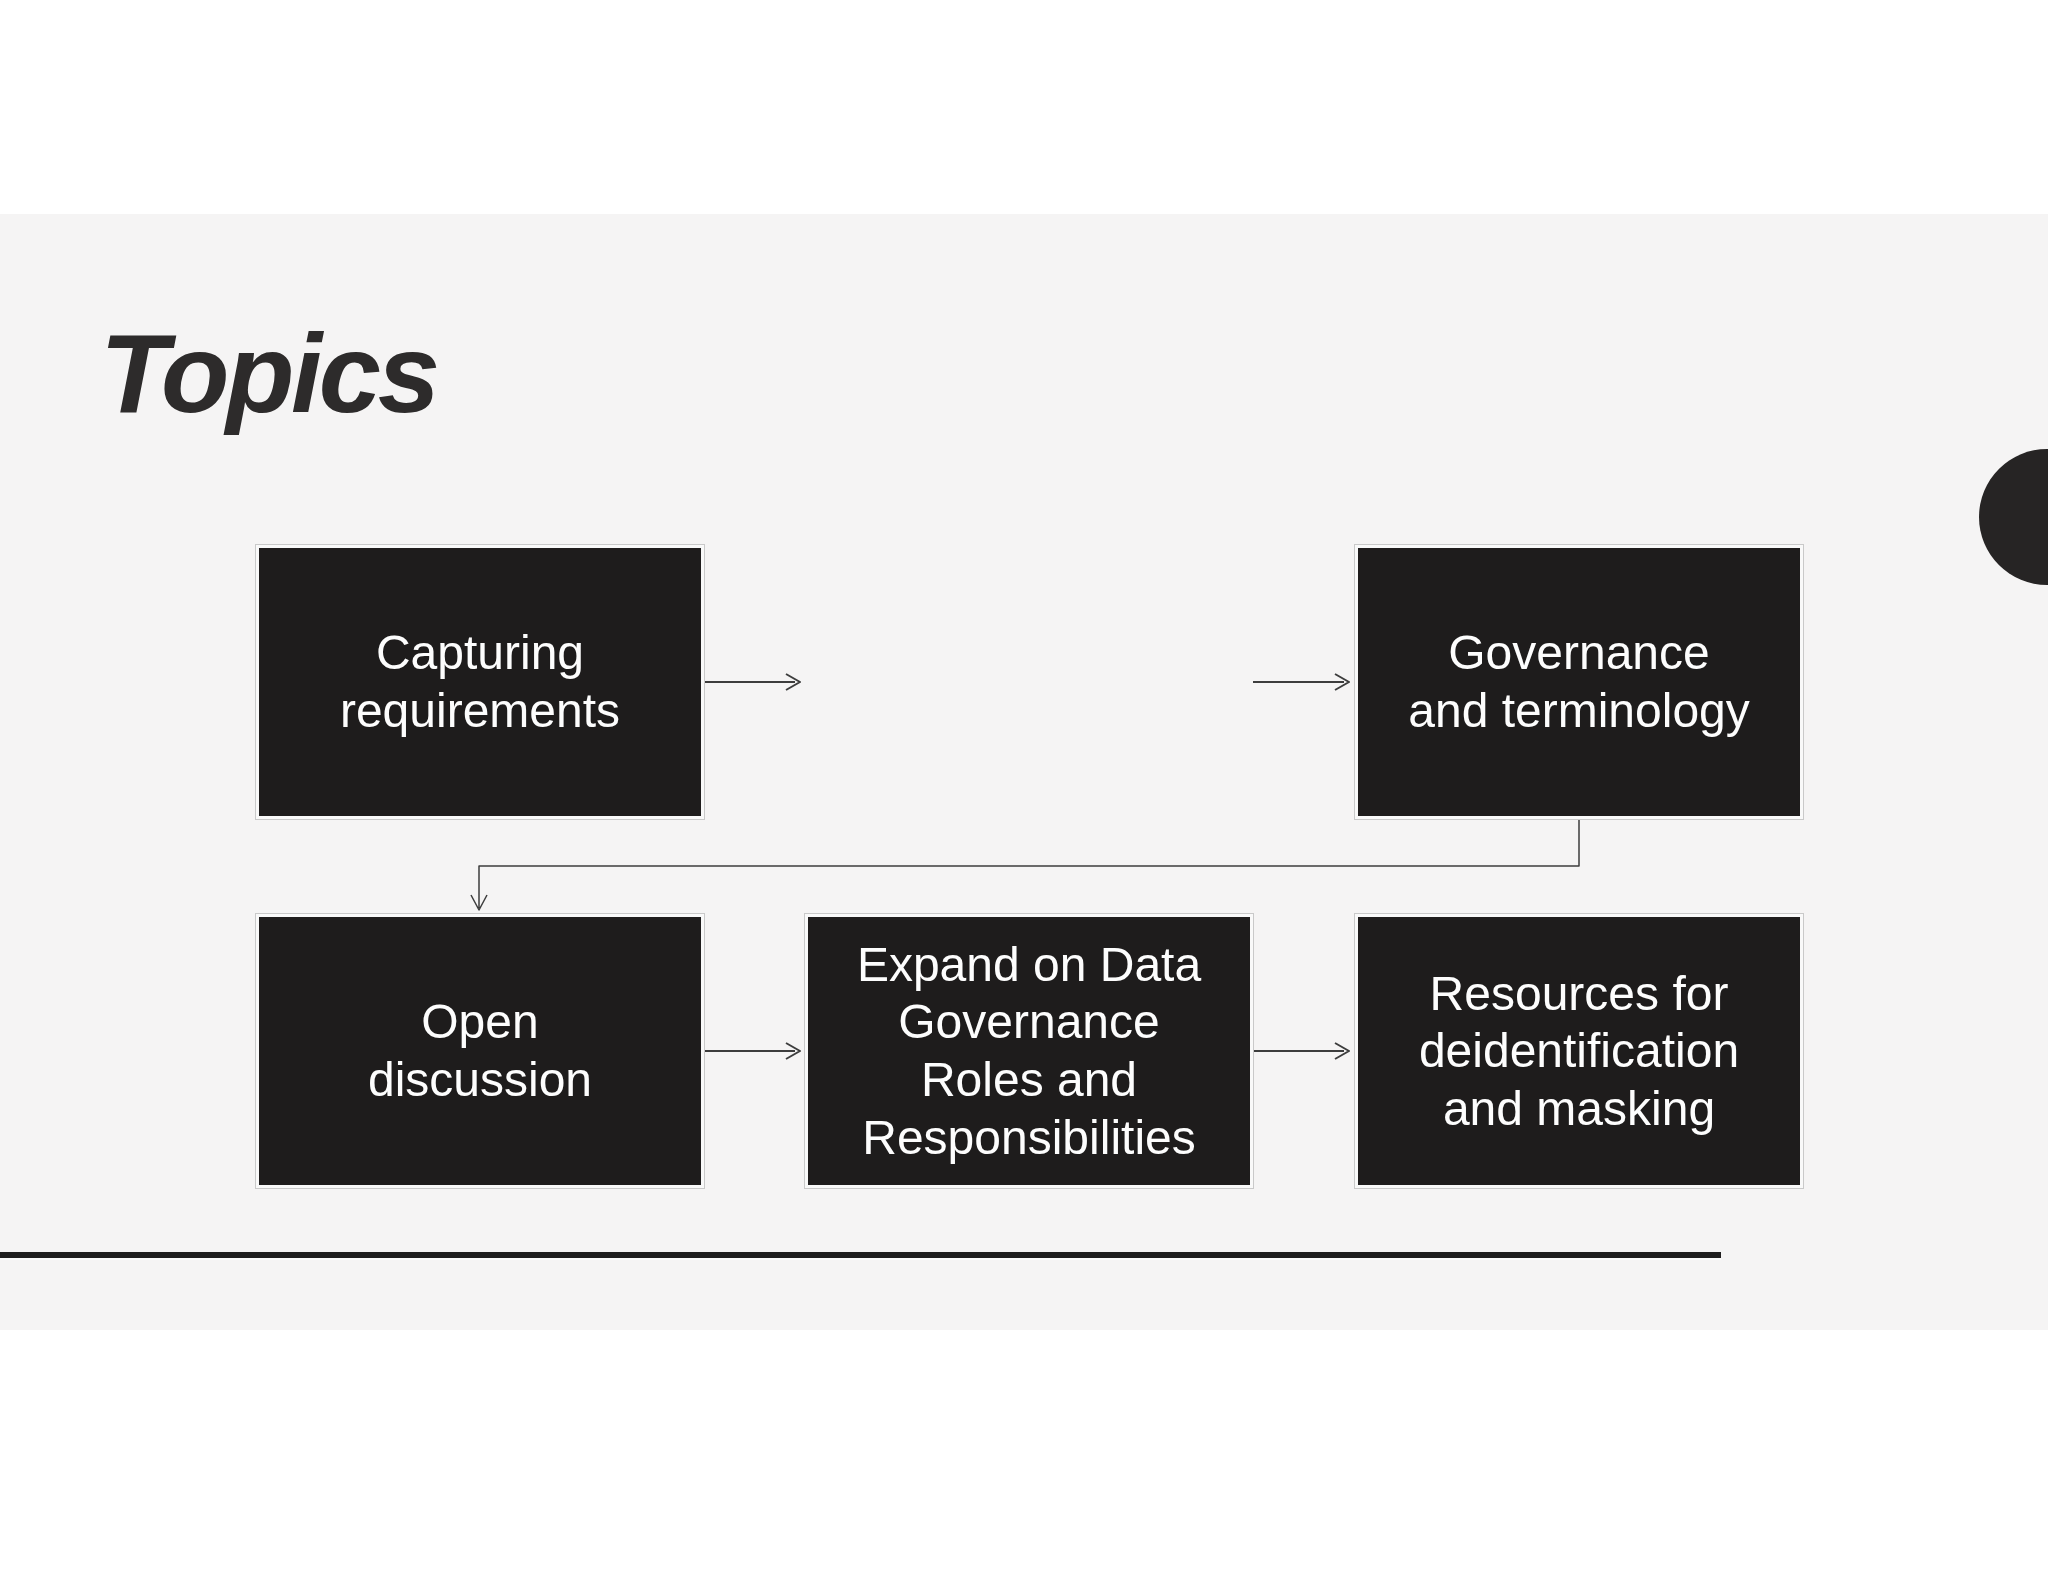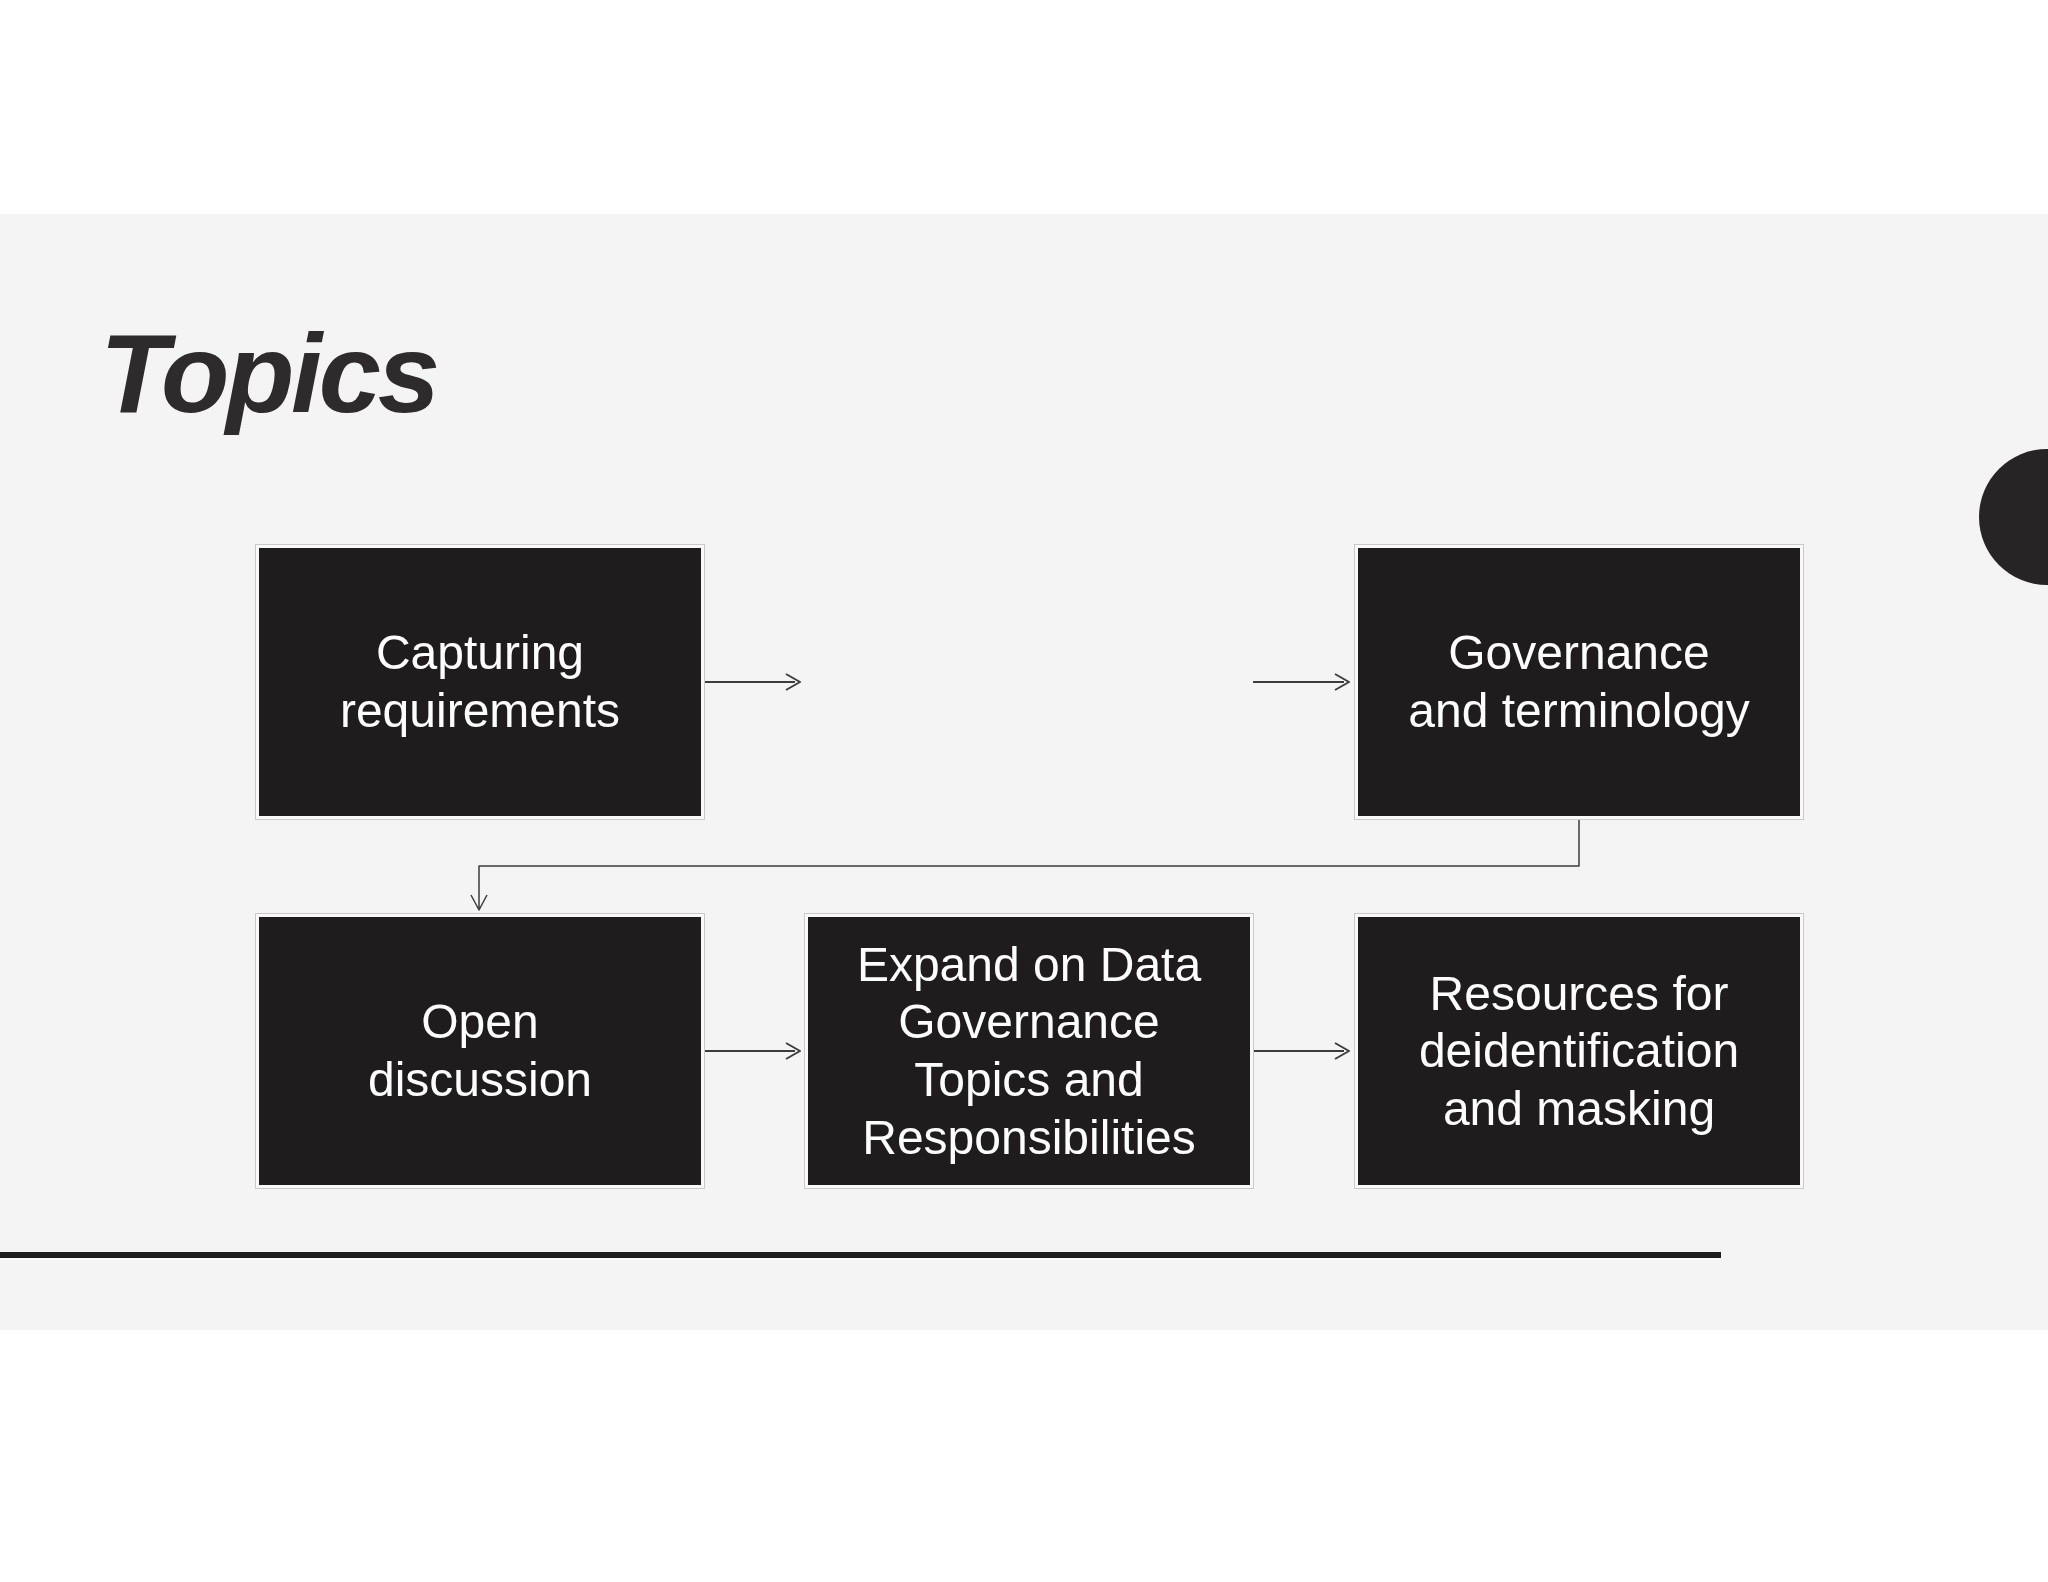--- a/index.html
+++ b/index.html
@@ -113,21 +113,21 @@
   <div class="box r1 c1">
     <span class="label">Capturing requirements</span>
   </div>
   <div class="box r1 c3">
     <span class="label">Governance and terminology</span>
   </div>
   <div class="box r2 c1">
     <span class="label">Open discussion</span>
   </div>
   <div class="box r2 c2">
-    <span class="label">Expand on Data Governance Topics and Responsibilities</span>
+    <span class="label">Expand on Data Governance Roles and Responsibilities</span>
   </div>
   <div class="box r2 c3">
     <span class="label">Resources for deidentification and masking</span>
   </div>
 
   <div class="accent-circle"></div>
 
   <div class="divider"></div>
 
 </div>

